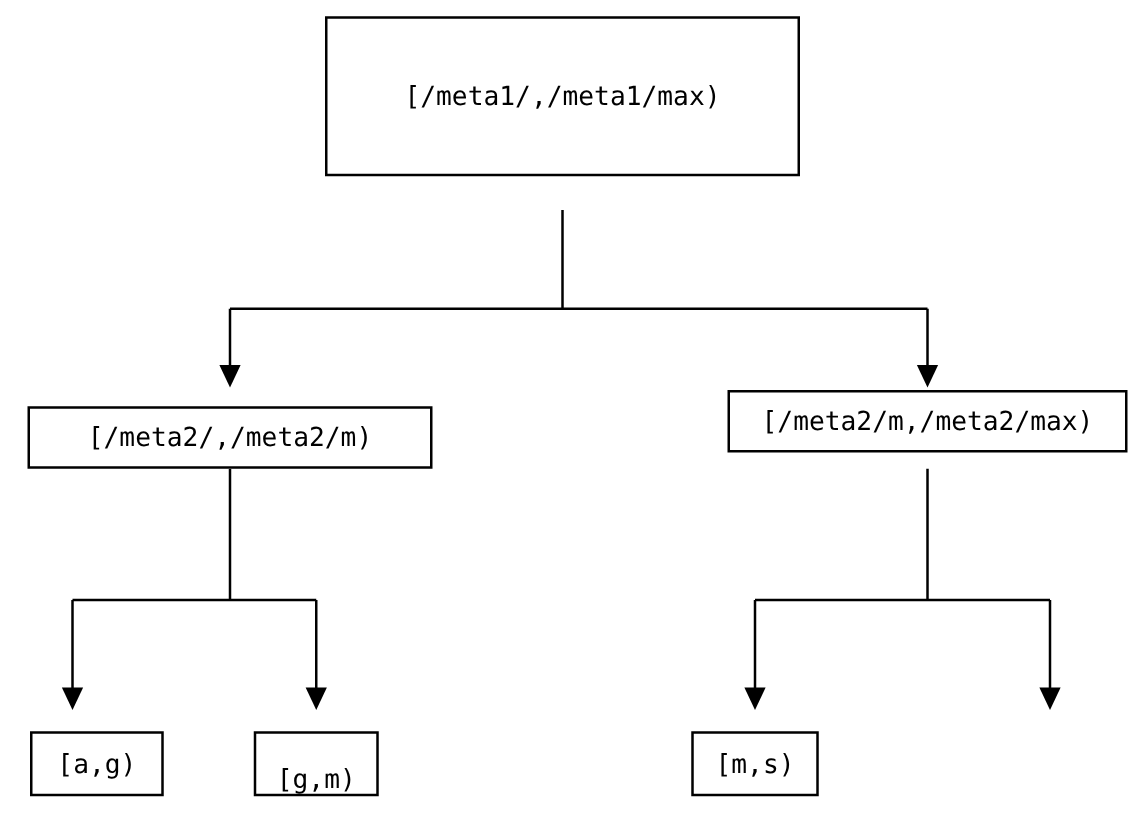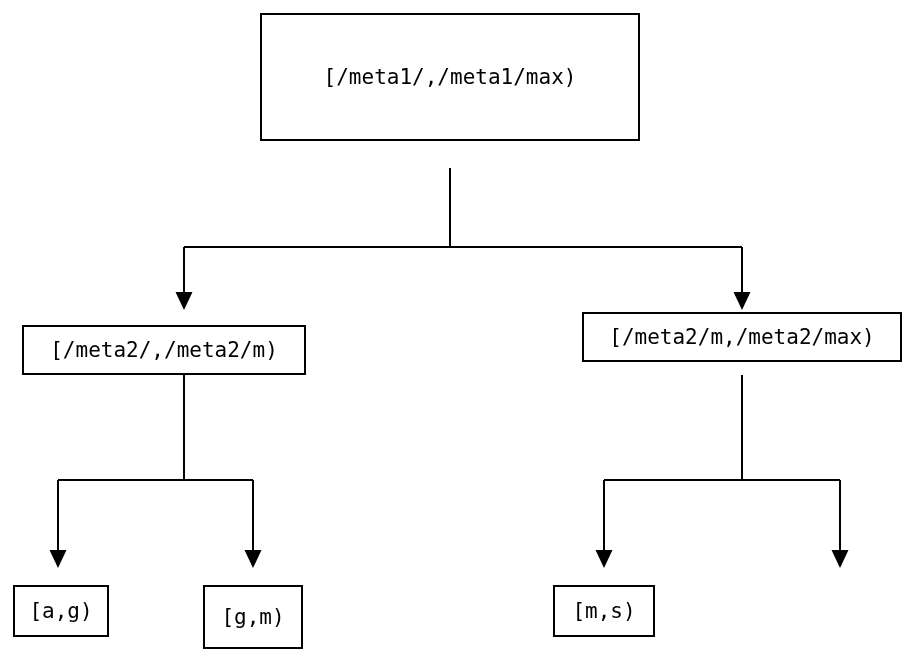--- a/index.html
+++ b/index.html
@@ -29,24 +29,24 @@
     box-sizing: border-box;
     display: flex;
     align-items: center;
     justify-content: center;
     color: #000000;
     font-size: 21px;
     letter-spacing: 0;
     white-space: nowrap;
   }
   .node-root      { left: 260px; top: 13px;  width: 380px; height: 128px; }
-  .node-mid-left  { left: 22px;  top: 325px; width: 284px; height: 50px; }
+  .node-mid-left  { left: 22px;  top: 325px; width: 324px; height: 50px; }
   .node-mid-right { left: 582px; top: 312px; width: 320px; height: 50px; }
-  .node-leaf-1    { left: 13px;   top: 585px; width: 96px; height: 52px; }
-  .node-leaf-2    { left: 203px; top: 585px; width: 100px; height: 64px; }
+  .node-leaf-1    { left: 24px;   top: 585px; width: 107px; height: 52px; }
+  .node-leaf-2    { left: 203px; top: 585px; width: 100px; height: 52px; align-items: flex-end; }
   .node-leaf-3    { left: 553px; top: 585px; width: 102px; height: 52px; }
   .node-leaf-4    { left: 778px; top: 585px; width: 125px; height: 52px; }
 </style>
 </head>
 <body>
 
 <div class="canvas">
 
   <svg class="connectors" viewBox="0 0 912 652" xmlns="http://www.w3.org/2000/svg">
 

